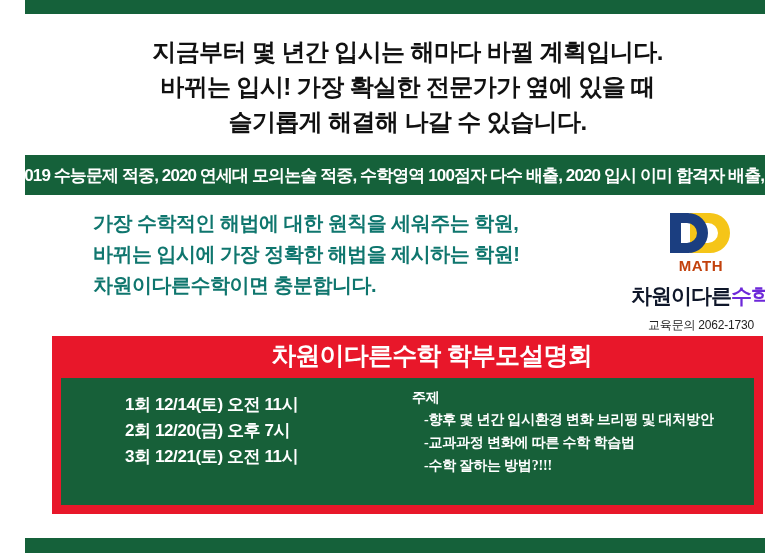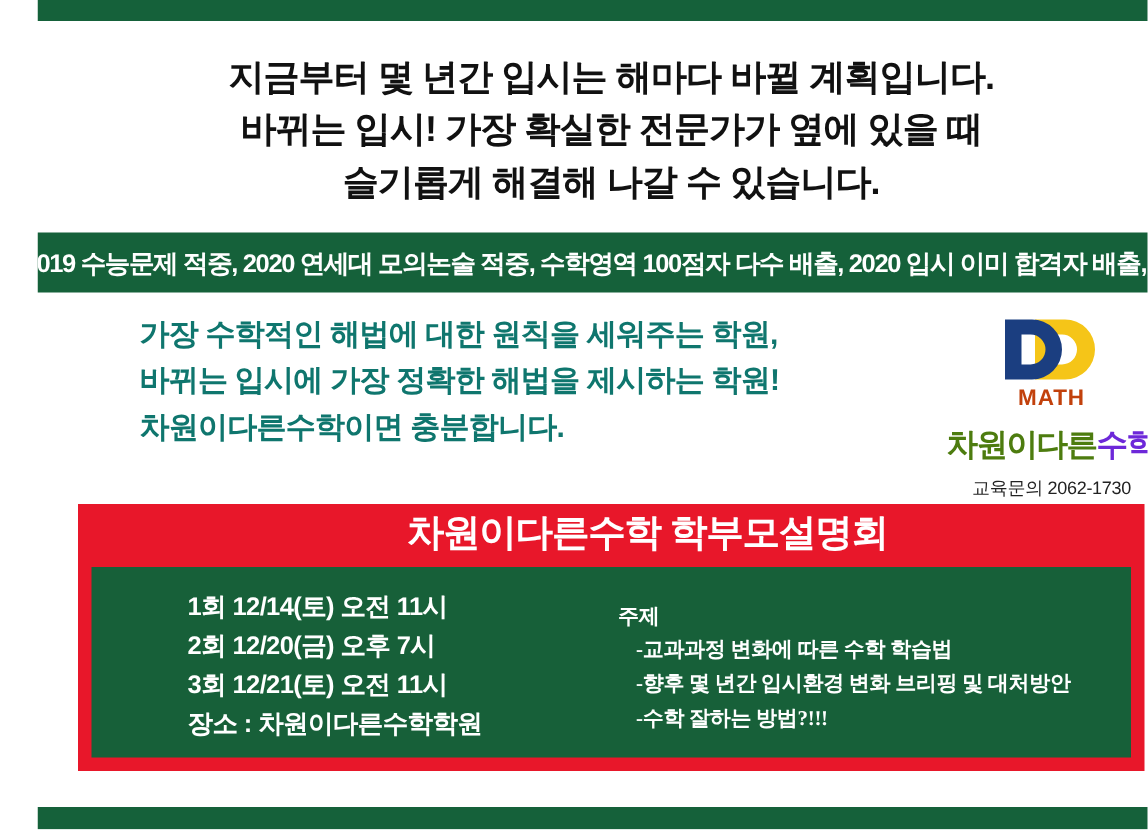--- a/index.html
+++ b/index.html
@@ -105,21 +105,21 @@
     font-size: 15px;
     letter-spacing: 0.6px;
   }
   .brand-line {
     margin-top: 8px;
     font-weight: bold;
     font-size: 21px;
     letter-spacing: -1px;
     white-space: nowrap;
   }
-  .brand-line .blue { color: #4d7c0f; }
+  .brand-line .blue { color: #0f172a; }
   .brand-line .gold { color: #6d28d9; }
   .contact-line {
     margin-top: 7px;
     color: #222222;
     font-size: 12px;
     letter-spacing: -0.2px;
     white-space: nowrap;
   }
 
   
@@ -162,21 +162,21 @@
   .sessions .row {
     color: #ffffff;
     font-weight: bold;
     font-size: 17px;
     line-height: 26px;
     letter-spacing: -0.4px;
     white-space: nowrap;
   }
   .topics {
     flex: 1;
-    padding: 24px 0 0 6px;
+    padding: 10px 0 0 6px;
     box-sizing: border-box;
     font-family: "Liberation Serif", "DejaVu Serif", serif;
   }
   .topics .heading {
     color: #ffffff;
     font-weight: bold;
     font-size: 14px;
     line-height: 20px;
     letter-spacing: -0.2px;
     white-space: nowrap;
@@ -229,27 +229,26 @@
   </div>
 
   <div class="seminar-panel">
     <div class="seminar-title">차원이다른수학 학부모설명회</div>
     <div class="seminar-body">
 
       <div class="sessions">
         <div class="row">1회 12/14(토) 오전 11시</div>
         <div class="row">2회 12/20(금) 오후 7시</div>
         <div class="row">3회 12/21(토) 오전 11시</div>
-        <div class="row">장소 : 차원이다른수학학원</div>
       </div>
 
       <div class="topics">
         <div class="heading">주제</div>
+        <div class="item">-향후 몇 년간 입시환경 변화 브리핑 및 대처방안</div>
         <div class="item">-교과과정 변화에 따른 수학 학습법</div>
-        <div class="item">-향후 몇 년간 입시환경 변화 브리핑 및 대처방안</div>
         <div class="item">-수학 잘하는 방법?!!!</div>
       </div>
 
     </div>
   </div>
 
   <div class="edge-bar bottom"></div>
 
 </div>
 

